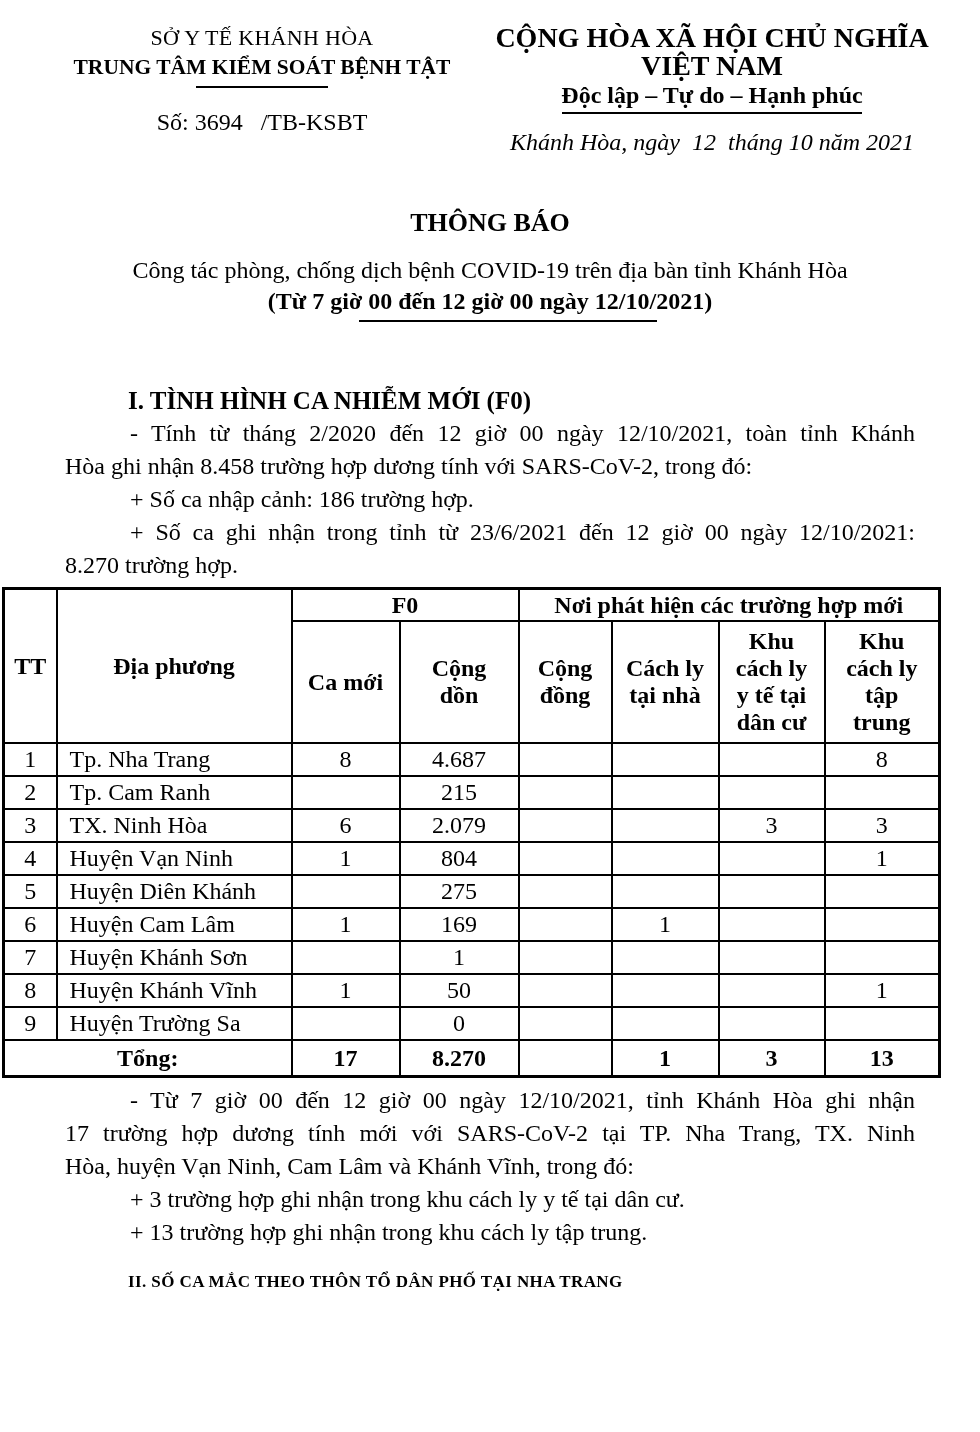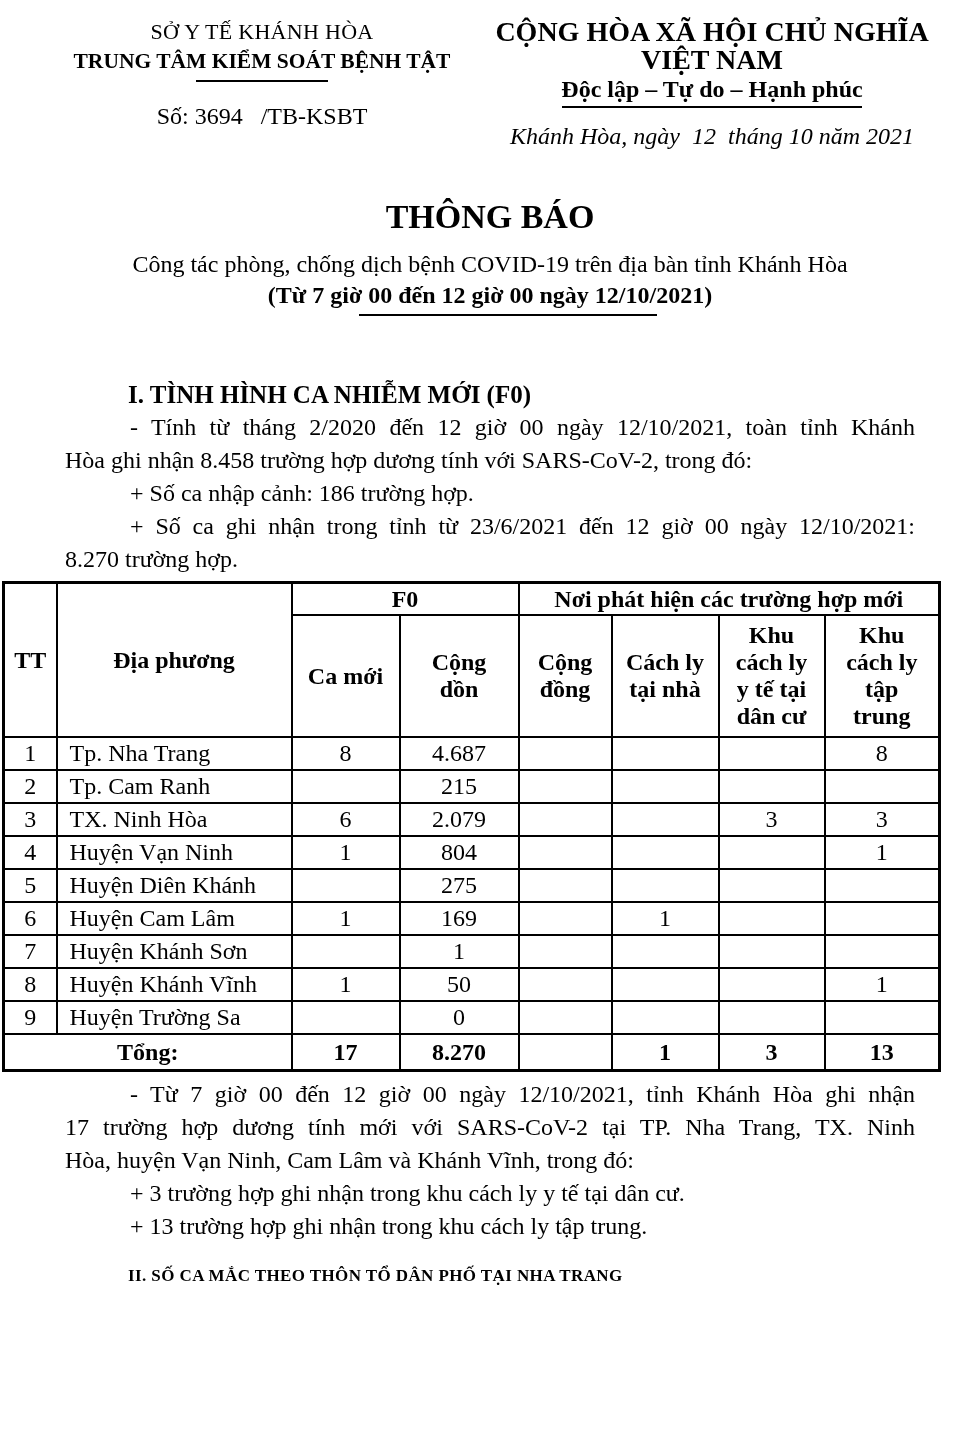--- a/index.html
+++ b/index.html
@@ -5,35 +5,35 @@
   html, body { margin: 0; padding: 0; }
   body {
     width: 980px; height: 1432px;
     background: #ffffff; color: #000000;
     font-family: "Liberation Serif", "DejaVu Serif", serif;
     overflow: hidden;
   }
   .page { position: relative; width: 980px; height: 1432px; }
 
   
-  .letterhead { display: flex; padding-top: 18px; }
+  .letterhead { display: flex; padding-top: 24px; }
   .lh-left  { width: 420px; margin-left: 52px; text-align: center; }
   .lh-right { width: 468px; margin-left: auto; margin-right: 34px; text-align: center; }
   .lh-left .l1 { font-size: 22px; line-height: 28px; letter-spacing: 0.3px; }
   .lh-left .l2 { font-size: 21.5px; font-weight: bold; line-height: 30px; }
   .rule-left  { width: 132px; border-top: 2px solid #000; margin: 4px auto 0; }
   .doc-number { margin-top: 21px; font-size: 24px; white-space: pre; }
   .lh-right .l1 { font-size: 28px; font-weight: bold; line-height: 28px; }
   .lh-right .l2 { font-size: 24px; font-weight: bold; line-height: 31px; }
   .rule-right { width: 300px; border-top: 2px solid #000; margin: 1px auto 0; }
   .dateline { margin-top: 15px; font-size: 24px; font-style: italic; white-space: pre; }
 
   
   .title-block { text-align: center; margin-top: 50px; }
-  .title-1 { font-size: 34px; font-weight: bold; line-height: 33px; }
+  .title-1 { font-size: 26px; font-weight: bold; line-height: 33px; }
   .title-2 { font-size: 24px; font-weight: normal; line-height: 31px; margin-top: 16px; }
   .title-3 { font-size: 24px; font-weight: bold; line-height: 30px; }
   .rule-title { width: 298px; border-top: 2.5px solid #000; margin: 4px auto 0 auto; transform: translateX(18px); }
 
   
   .body-text { margin: 62px 65px 0 65px; font-size: 24px; line-height: 33px; }
   .sec-heading { font-weight: bold; font-size: 25px; text-indent: 63px; }
   .line { text-align: left; }
   .indent { text-indent: 65px; }
   .justify { text-align: justify; text-align-last: justify; }

